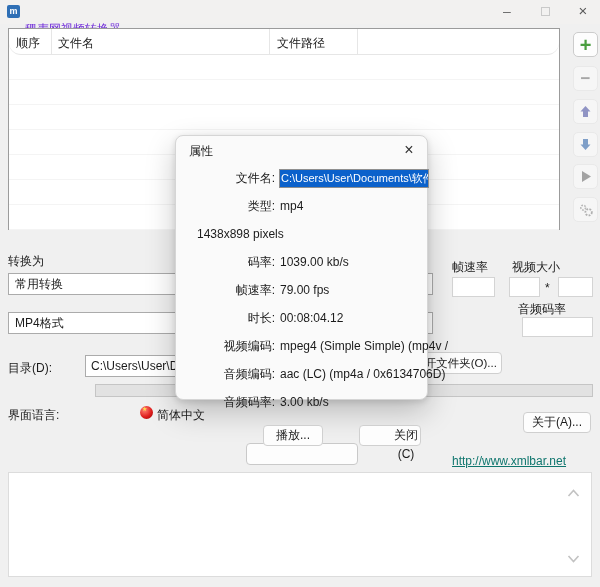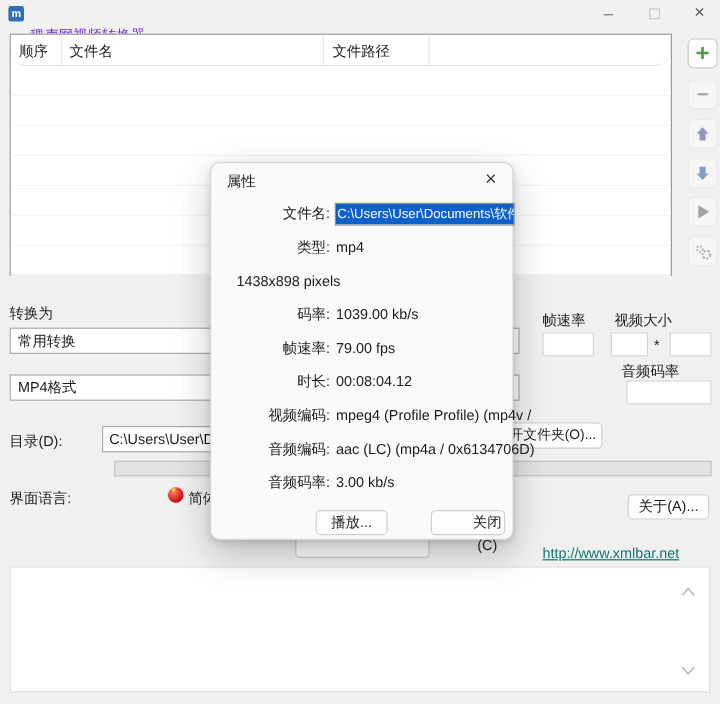--- a/index.html
+++ b/index.html
@@ -49,21 +49,21 @@
   .weblink { position:absolute; left:452px; top:454px; color:#0f766e; text-decoration:underline; }
 
   
   .logbox { position:absolute; left:8px; top:472px; width:584px; height:105px; background:#fff; border:1px solid #dcdcdc; }
   .chev { position:absolute; left:558px; }
 
   
   .hiddenbtn { position:absolute; left:246px; top:443px; width:112px; height:22px; background:#fdfdfd; border:1px solid #c9c9c9; border-radius:4px; z-index:1; }
 
   
-  .dialog { position:absolute; left:175px; top:135px; width:253px; height:315px; background:#fafafa; border:1px solid #d5d5d5; border-radius:8px; box-shadow:0 12px 30px rgba(0,0,0,.22), 0 2px 6px rgba(0,0,0,.12); z-index:10; }
+  .dialog { position:absolute; left:175px; top:135px; width:253px; height:265px; background:#fafafa; border:1px solid #d5d5d5; border-radius:8px; box-shadow:0 12px 30px rgba(0,0,0,.22), 0 2px 6px rgba(0,0,0,.12); z-index:10; }
   .dtitle { position:absolute; left:13px; top:7px; color:#1a1a1a; }
   .dclose { position:absolute; right:6px; top:3px; width:24px; height:22px; text-align:center; line-height:22px; font-size:16px; color:#333; }
   .drows { position:absolute; left:0; top:28px; width:253px; }
   .prow { display:flex; align-items:center; height:28px;margin-left:16px; }
   .plabel { width:83px; text-align:right; flex:none; }
   .pval { padding-left:5px; white-space:nowrap; }
   .propinput { margin-left:4px; width:163px; height:19px; background:#fff; border:1px solid #8f8f8f; display:flex; overflow:hidden; align-items:center; }
   .propinput .sel { margin-left:auto; white-space:nowrap; background:#0b61cb; color:#fff; font-size:11px; padding:1px 1px; }
   .dbtn { position:absolute; top:289px; height:21px; background:#fdfdfd; border:1px solid #d0d0d0; border-radius:4px; text-align:center; line-height:19px; }
   .dbtn.play { left:87px; width:60px; }
@@ -193,21 +193,21 @@
       <div class="prow">
         <span class="plabel">帧速率:</span>
         <span class="pval">79.00 fps</span>
       </div>
       <div class="prow">
         <span class="plabel">时长:</span>
         <span class="pval">00:08:04.12</span>
       </div>
       <div class="prow">
         <span class="plabel">视频编码:</span>
-        <span class="pval">mpeg4 (Profile Profile) (mp4v /</span>
+        <span class="pval">mpeg4 (Simple Simple) (mp4v /</span>
       </div>
       <div class="prow">
         <span class="plabel">音频编码:</span>
         <span class="pval">aac (LC) (mp4a / 0x6134706D)</span>
       </div>
       <div class="prow">
         <span class="plabel">音频码率:</span>
         <span class="pval">3.00 kb/s</span>
       </div>
     </div>

